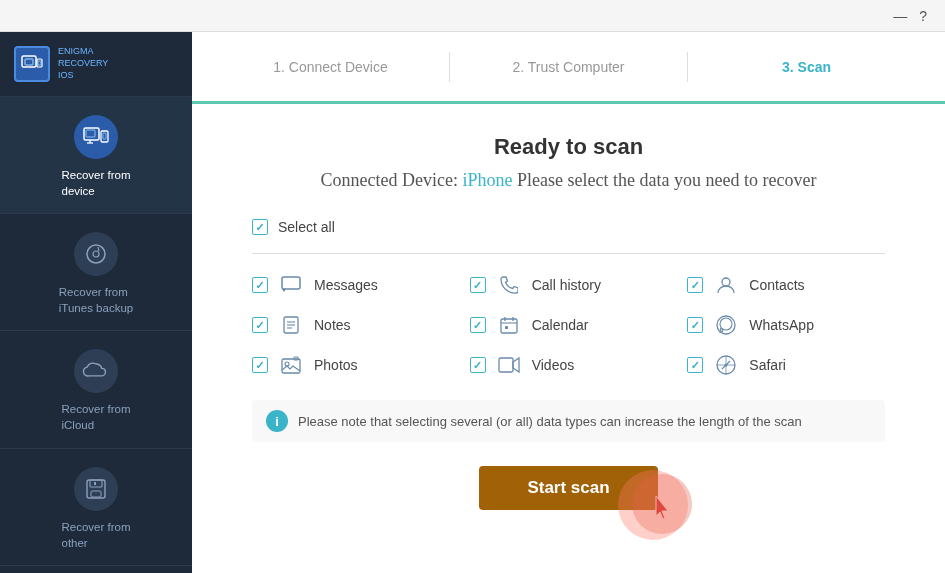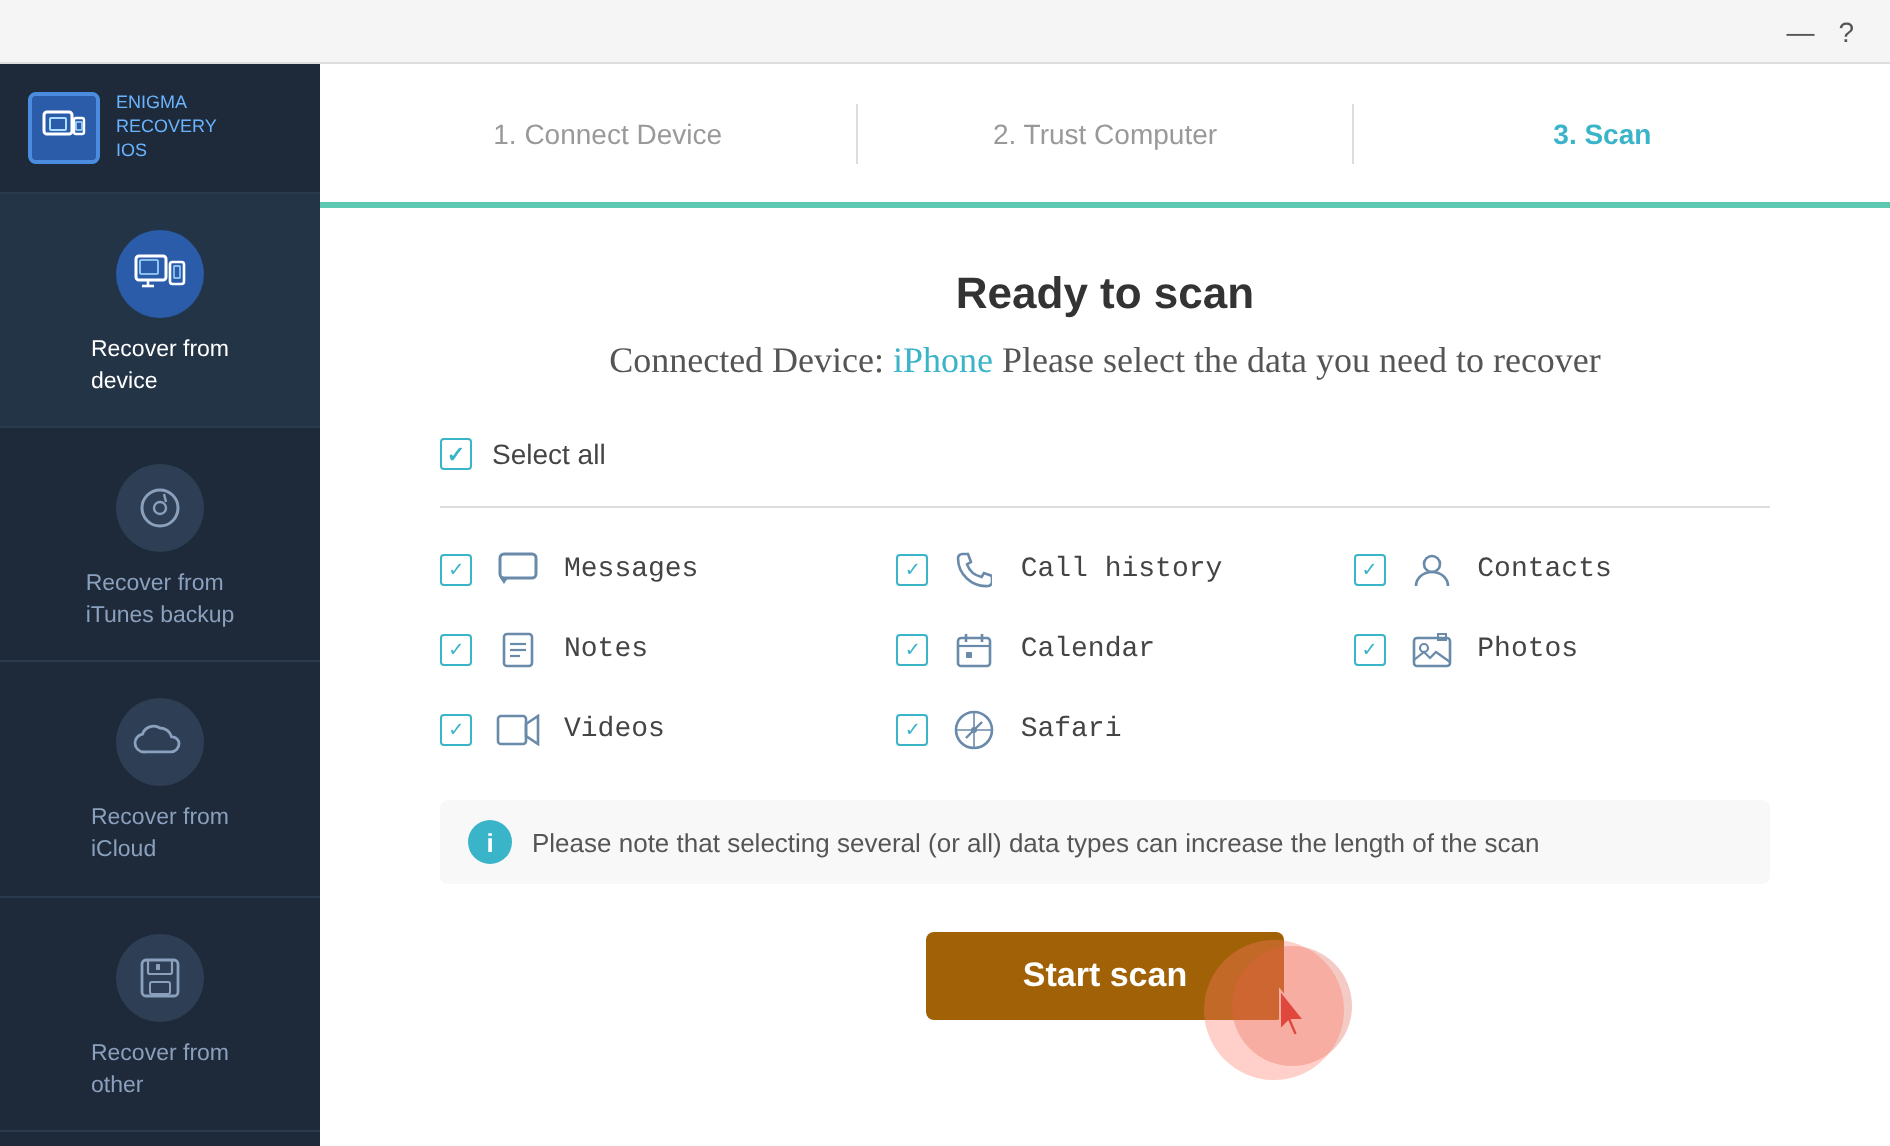--- a/index.html
+++ b/index.html
@@ -26,21 +26,21 @@
 
     
     .main-layout {
       display: flex;
       flex: 1;
       overflow: hidden;
     }
 
     
     .sidebar {
-      width: 160px;
+      width: 192px;
       background: #1e2a3a;
       display: flex;
       flex-direction: column;
       align-items: center;
       padding-top: 0;
     }
     .sidebar-logo {
       width: 100%;
       background: #1e2a3a;
       padding: 14px 12px 14px 14px;
@@ -177,21 +177,20 @@
       grid-template-columns: repeat(3, 1fr);
       gap: 14px 20px;
       margin-bottom: 22px;
     }
     .data-type-item {
       display: flex;
       align-items: center;
       gap: 10px;
       font-size: 14px;
       color: #444;
-      font-family: Liberation Mono, monospace;
     }
     .data-type-item .item-icon {
       width: 26px;
       height: 26px;
       display: flex;
       align-items: center;
       justify-content: center;
       font-size: 16px;
       color: #6a8aaa;
     }
@@ -435,20 +434,30 @@
                 <rect x="1" y="3" width="16" height="14" rx="1.5" stroke="#6a8aaa" stroke-width="1.3" fill="none"></rect>
                 <line x1="1" y1="7" x2="17" y2="7" stroke="#6a8aaa" stroke-width="1.1"></line>
                 <line x1="5" y1="1" x2="5" y2="5" stroke="#6a8aaa" stroke-width="1.3"></line>
                 <line x1="13" y1="1" x2="13" y2="5" stroke="#6a8aaa" stroke-width="1.3"></line>
                 <rect x="5" y="10" width="3" height="3" rx="0.4" fill="#6a8aaa"></rect>
               </svg>
           </div>
           <span>Calendar</span>
         </div>
 
+        <div class="data-type-item">
+          <div class="custom-checkbox checked"></div>
+          <div class="item-icon">
+            <svg width="20" height="20" viewBox="0 0 20 20" fill="none">
+                <circle cx="10" cy="10" r="9" stroke="#6a8aaa" stroke-width="1.3" fill="none"></circle>
+                <path d="M6 13.5 C6 13.5 7.5 15 10 15c3.3 0 6-2.7 6-6s-2.7-6-6-6-6 2.7-6 6c0 1.2.4 2.3 1 3.2L4 17l2.5-.5z" stroke="#6a8aaa" stroke-width="1.1" fill="none"></path>
+              </svg>
+          </div>
+          <span>WhatsApp</span>
+        </div>
 
         <div class="data-type-item">
           <div class="custom-checkbox checked"></div>
           <div class="item-icon">
             <svg width="20" height="18" viewBox="0 0 20 18" fill="none">
                 <rect x="1" y="3" width="18" height="14" rx="1.5" stroke="#6a8aaa" stroke-width="1.3" fill="none"></rect>
                 <circle cx="6" cy="8" r="2" stroke="#6a8aaa" stroke-width="1.1" fill="none"></circle>
                 <path d="M1 14l5-4 3 3 3-3 7 5" stroke="#6a8aaa" stroke-width="1.1" fill="none"></path>
                 <path d="M13 1h4v3h-4z" stroke="#6a8aaa" stroke-width="1" fill="none"></path>
               </svg>

